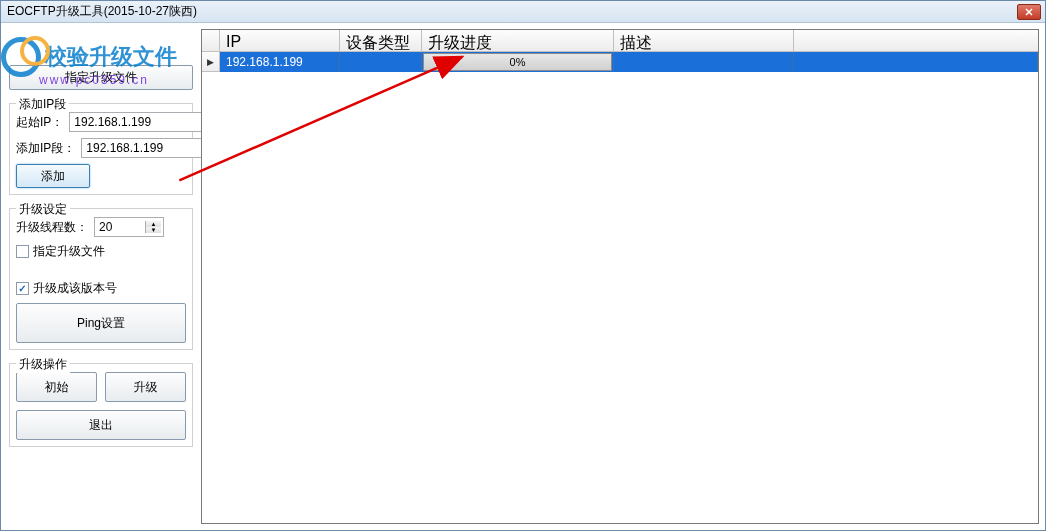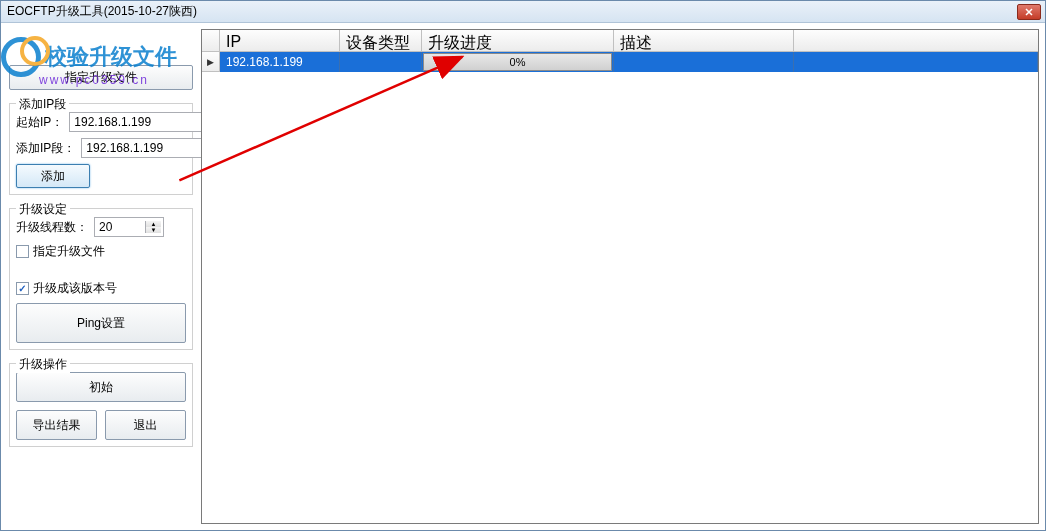--- a/index.html
+++ b/index.html
@@ -107,23 +107,23 @@
           <span class="checkbox checked"></span>
           <span>升级成该版本号</span>
         </div>
         <button class="btn btn-wide" style="height:40px;margin-top:6px">Ping设置</button>
       </div>
 
       <div class="fieldset">
         <span class="fieldset-label">升级操作</span>
         <div class="btn-pair" style="margin-bottom:8px">
           <button class="btn">初始</button>
+          <button class="btn">升级</button>
         </div>
         <div class="btn-pair">
-          <button class="btn">导出结果</button>
           <button class="btn">退出</button>
         </div>
       </div>
     </div>
 
     <div class="main">
       <div class="table-header">
         <div class="rowhead"></div>
         <div class="th col-ip">IP</div>
         <div class="th col-dev">设备类型</div>

